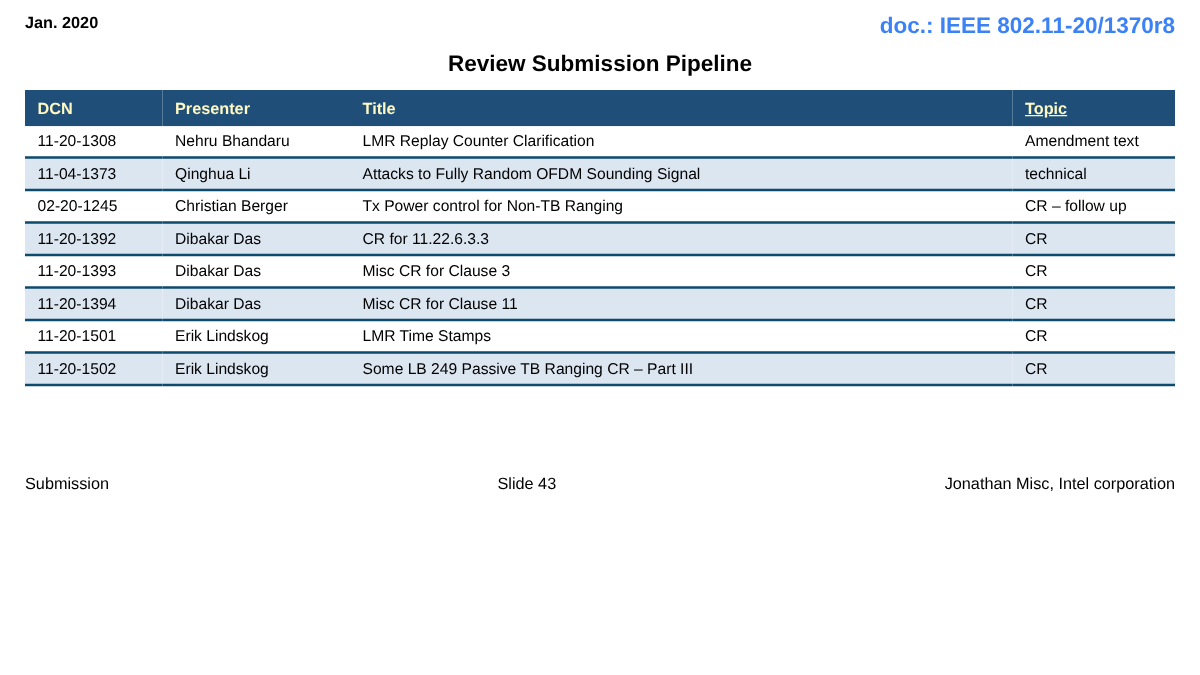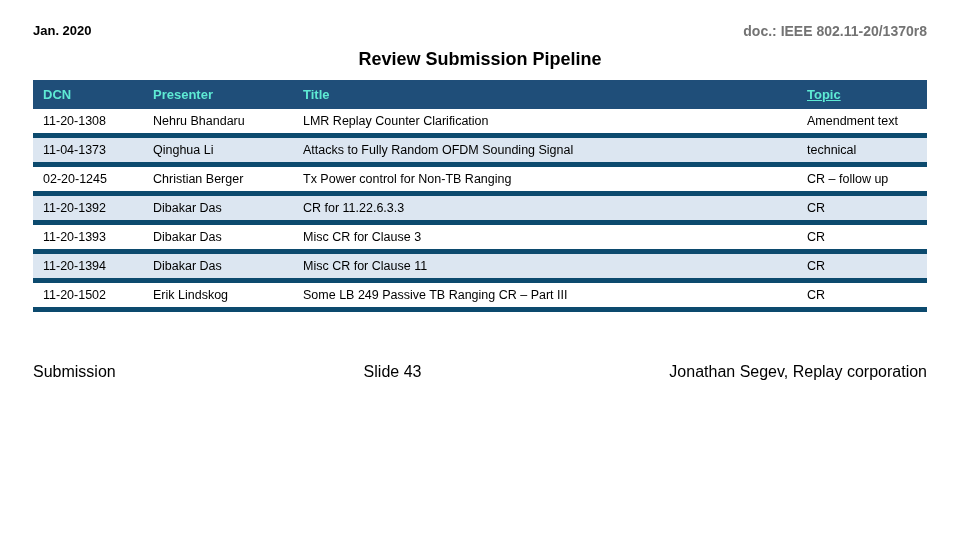--- a/index.html
+++ b/index.html
@@ -9,42 +9,42 @@
       background: #fff;
       width: 960px;
       height: 540px;
       overflow: hidden;
       position: relative;
     }
 
     .page {
       width: 960px;
       height: 404px;
-      padding: 13px;
+      padding: 0;
       display: flex;
       flex-direction: column;
     }
 
     .header-bar {
       display: flex;
       justify-content: space-between;
       align-items: flex-start;
       padding: 10px 20px 4px 20px;
     }
 
     .header-left {
       font-size: 13px;
       font-weight: bold;
       color: #000;
     }
 
     .header-right {
-      font-size: 14px;
+      font-size: 18px;
       font-weight: bold;
-      color: #737373;
+      color: #3b82f6;
     }
 
     .page-title {
       text-align: center;
       font-size: 18px;
       font-weight: bold;
       color: #000;
       padding: 6px 0 10px 0;
     }
 
@@ -54,21 +54,21 @@
     }
 
     table {
       width: 100%;
       border-collapse: collapse;
       font-size: 13px;
     }
 
     thead tr {
       background-color: #1f4e79;
-      color: #5eead4;
+      color: #fef9c3;
     }
 
     thead th {
       padding: 7px 10px;
       text-align: left;
       font-weight: bold;
       font-size: 13px;
     }
 
     tbody tr:nth-child(even) {
@@ -76,34 +76,34 @@
     }
 
     tbody tr:nth-child(odd) {
       background-color: #fff;
     }
 
     tbody td {
       padding: 5px 10px;
       color: #000;
       font-size: 12.5px;
-      border-bottom: 5px solid #0c4a6e;
+      border-bottom: 2px solid #0c4a6e;
     }
 
     .col-dcn { width: 110px; }
     .col-presenter { width: 150px; }
     .col-title { width: auto; }
     .col-topic { width: 130px; text-decoration: underline; }
 
     .footer-bar {
       display: flex;
       justify-content: space-between;
       align-items: flex-end;
       padding: 8px 20px 10px 20px;
-      font-size: 16px;
+      font-size: 13px;
       color: #000;
     }
   </style>
 </head>
 <body>
 
 <div class="page">
 
   <div class="header-bar">
     <span class="header-left">Jan. 2020</span>
@@ -153,28 +153,34 @@
             <td>Misc CR for Clause 3</td>
             <td>CR</td>
           </tr>
           <tr>
             <td>11-20-1394</td>
             <td>Dibakar Das</td>
             <td>Misc CR for Clause 11</td>
             <td>CR</td>
           </tr>
           <tr>
+            <td>11-20-1501</td>
+            <td>Erik Lindskog</td>
+            <td>LMR Time Stamps</td>
+            <td>CR</td>
+          </tr>
+          <tr>
             <td>11-20-1502</td>
             <td>Erik Lindskog</td>
             <td>Some LB 249 Passive TB Ranging CR – Part III</td>
             <td>CR</td>
           </tr>
         </tbody>
     </table>
   </div>
 
   <div class="footer-bar">
     <span>Submission</span>
     <span>Slide 43</span>
-    <span>Jonathan Segev, Replay corporation</span>
+    <span>Jonathan Misc, Intel corporation</span>
   </div>
 
 </div>
 
 </body></html>

